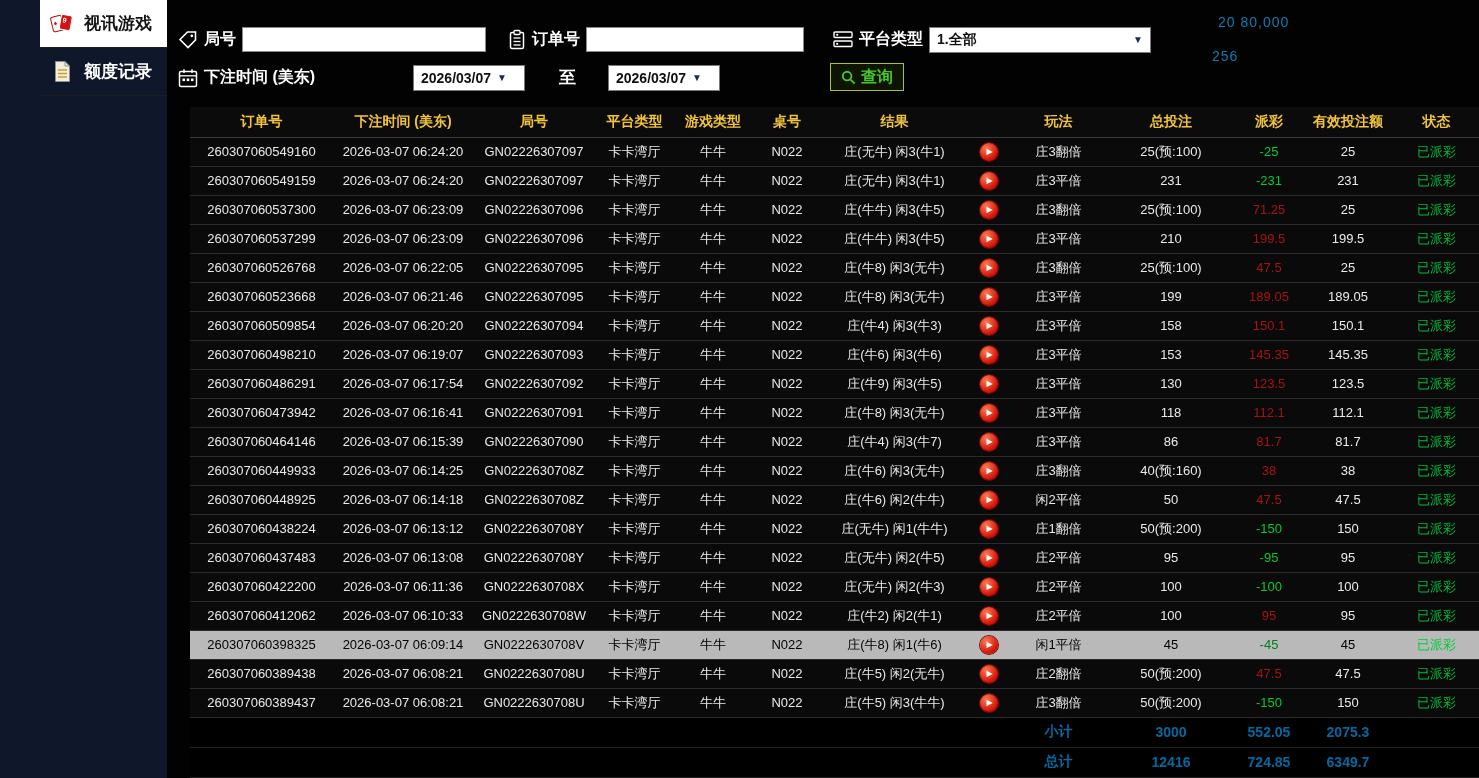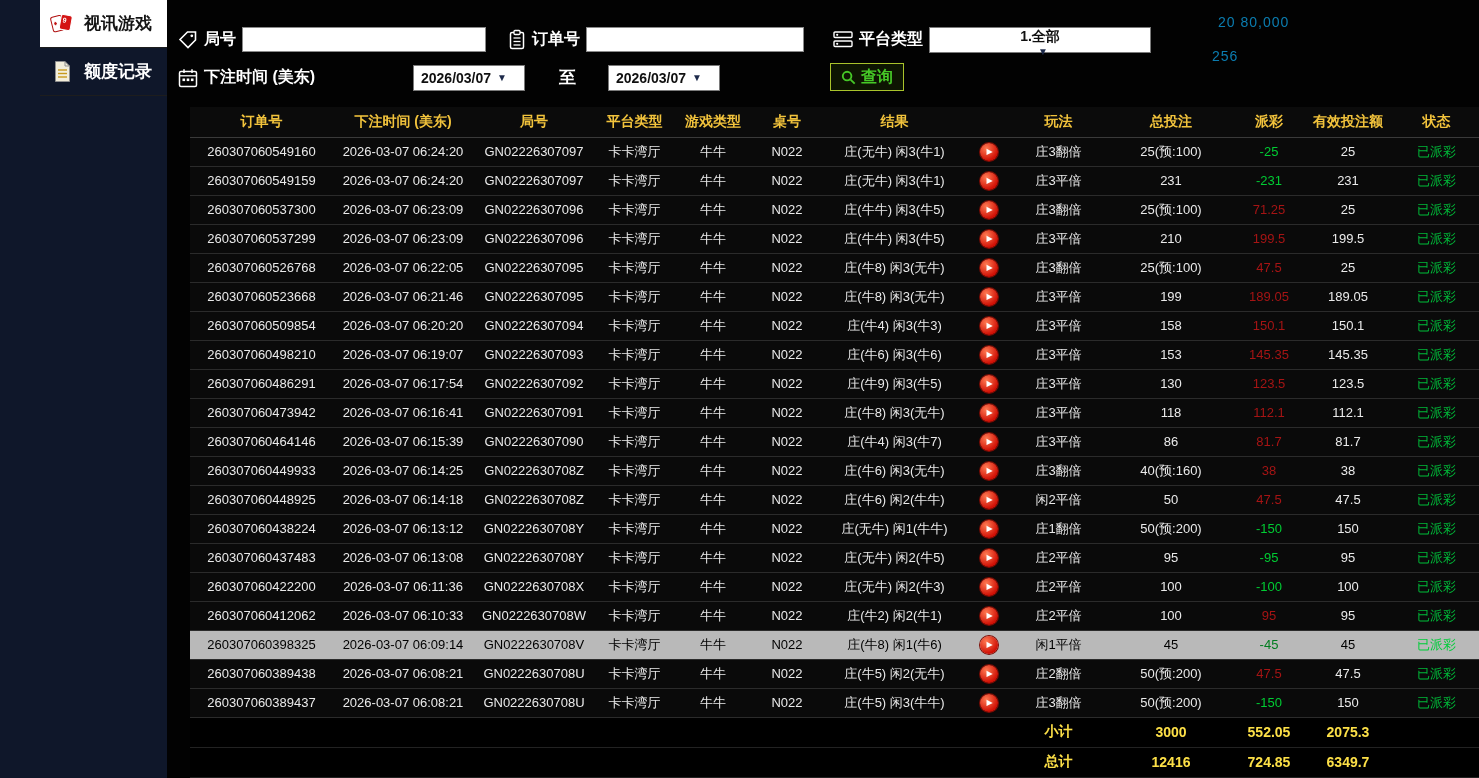--- a/index.html
+++ b/index.html
@@ -42,21 +42,21 @@
   .records tr.hl td { background:#b9b9b9; color:#000000; }
   .records td.pos { color:#a51414;margin-top:32px; }
   .records td.neg { color:#00cc33; }
   .records tr.hl td.neg { color:#007d1f; }
   .records td.status { color:#00b838; }
   .records tr.hl td.status { color:#00cd3a; }
   .play-btn { display:inline-flex; width:18px; height:18px; border-radius:50%;
               background:radial-gradient(circle at 35% 30%, #ff7a52, #d01005 70%);
               color:#ffffff; align-items:center; justify-content:center; font-size:8px; padding-left:1px;
               cursor:pointer; box-shadow:0 0 0 1px #7d0c04; }
-  .records tfoot td { height:30px; background:#000000; color:#fde047; font-weight:bold; font-size:14px;
+  .records tfoot td { height:30px; background:#000000; color:#0369a1; font-weight:bold; font-size:14px;
                 text-align:center; border-bottom:1px solid #222222; white-space:nowrap; }
 </style>
 </head>
 <body>
 
 <div class="app">
 
   <div class="artifact" style="left:1218px; top:14px;">20   80,000</div>
   <div class="artifact" style="left:1212px; top:48px;">256</div>
 
@@ -120,21 +120,21 @@
     <div class="fgroup" style="left:666px; top:26px;">
       <span class="ficon">
         <svg width="20" height="19" viewBox="0 0 20 19">
           <rect x="1" y="2" width="18" height="5.5" rx="1" fill="none" stroke="#ffffff" stroke-width="1.4"></rect>
           <rect x="1" y="11" width="18" height="5.5" rx="1" fill="none" stroke="#ffffff" stroke-width="1.4"></rect>
           <circle cx="4.2" cy="4.8" r="1.1" fill="#ffffff"></circle>
           <circle cx="4.2" cy="13.8" r="1.1" fill="#ffffff"></circle>
         </svg>
       </span>
       <label>平台类型</label>
-      <div class="selectbox wide" style="width:222px;flex-direction:column;">
+      <div class="selectbox wide" style="width:222px;">
         <span>1.全部</span>
         <span class="sel-arrow">▼</span>
       </div>
     </div>
 
     <div class="fgroup" style="left:11px; top:64px;">
       <span class="ficon">
         <svg width="20" height="20" viewBox="0 0 20 20">
           <rect x="1.5" y="3.5" width="17" height="15" rx="1.5" fill="none" stroke="#ffffff" stroke-width="1.5"></rect>
           <line x1="1.5" y1="7.8" x2="18.5" y2="7.8" stroke="#ffffff" stroke-width="1.3"></line>

